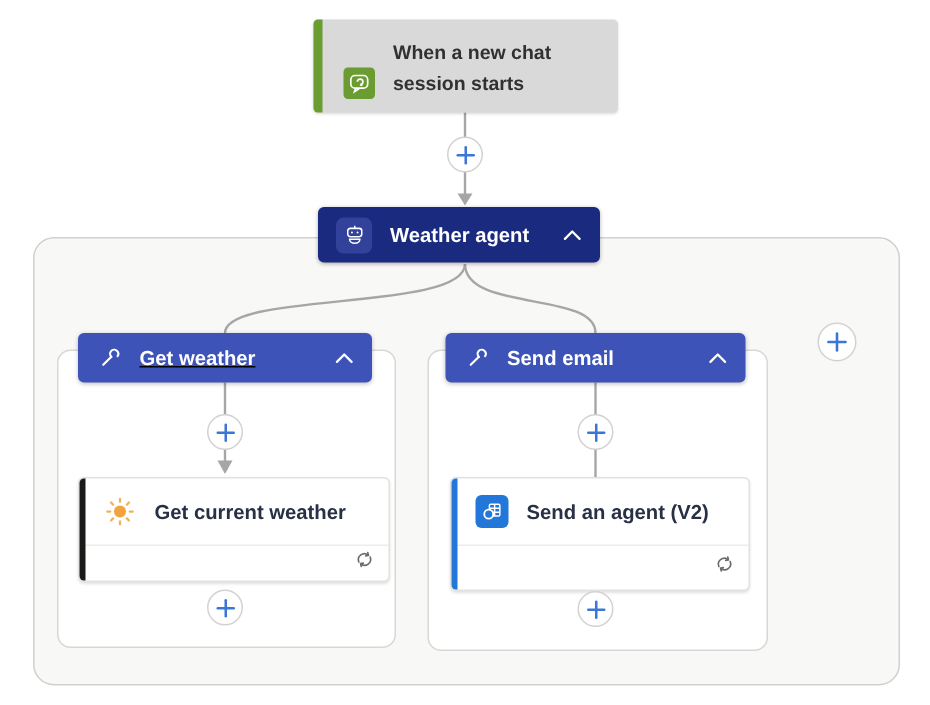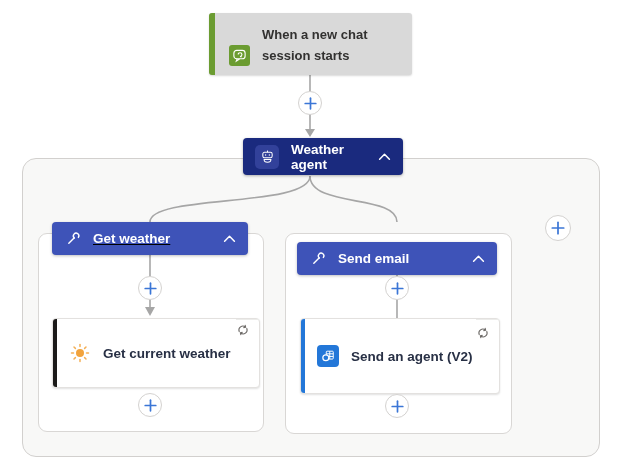--- a/index.html
+++ b/index.html
@@ -32,43 +32,43 @@
   .trigger .inner{display:flex;align-items:flex-end;padding:11px 10px 0 20px;}
   .trigger .tr-icon{
     width:21px;height:21px;border-radius:3px;background:var(--trigger-green);
     display:flex;align-items:center;justify-content:center;flex:none;margin-top:1px;
   }
   .trigger .tr-label{
     margin-left:12px;font-size:13px;font-weight:600;color:#323130;line-height:21px;width:140px;
   }
   
   .agent-node{
-    position:absolute;left:212px;top:138px;width:160px;height:37px;
+    position:absolute;left:212px;top:138px;width:188px;height:37px;
     background:var(--agent-navy);border-radius:4px;z-index:3;cursor:pointer;
-    display:flex;align-items:center;box-shadow:0 1px 3px rgba(0,0,0,.3);margin-left:31px;
+    display:flex;align-items:center;box-shadow:0 1px 3px rgba(0,0,0,.3);
   }
   .agent-node .chip{
     width:24px;height:24px;border-radius:5px;background:var(--agent-chip);
     margin-left:12px;display:flex;align-items:center;justify-content:center;flex:none;
   }
   .agent-node .ag-label{margin-left:12px;flex:1;font-size:13.5px;font-weight:700;color:#fff;}
   .chev{margin-right:12px;flex:none;display:flex;cursor:pointer;}
   
   .tool-head{
     position:absolute;height:33px;background:var(--tool-blue);border-radius:4px;z-index:3;
     display:flex;align-items:center;cursor:pointer;box-shadow:0 1px 3px rgba(0,0,0,.25);
   }
   .tool-a{left:52px;top:222px;width:196px;text-decoration:underline;}
-  .tool-b{left:297px;top:222px;width:200px;margin-top:20px;}
+  .tool-b{left:297px;top:222px;width:200px;}
   .tool-head .t-icon{margin-left:14px;display:flex;flex:none;}
   .tool-head .t-label{margin-left:12px;flex:1;font-size:13.5px;font-weight:700;color:#fff;}
   
   .card{
     position:absolute;background:#fff;border:1px solid #e3e1df;border-radius:4px;z-index:3;
-    display:flex;flex-direction:row;cursor:pointer;box-shadow:0 1px 2px rgba(0,0,0,.12);
+    display:flex;flex-direction:column;cursor:pointer;box-shadow:0 1px 2px rgba(0,0,0,.12);
   }
   .card-a{left:52px;top:318px;width:206px;height:68px;}
   .card-b{left:300px;top:318px;width:198px;height:74px;}
   .card .stripe{position:absolute;left:0;top:0;bottom:0;width:4px;border-radius:3px 0 0 3px;}
   .card-a .stripe{background:var(--card-stripe-dark);}
   .card-b .stripe{background:var(--email-blue);}
   .card .title-row{flex:1;display:flex;align-items:center;padding-left:16px;}
   .card .a-icon{width:22px;height:22px;flex:none;display:flex;align-items:center;justify-content:center;}
   .card-b .a-icon{border-radius:4px;background:var(--email-blue);}
   .card .a-title{margin-left:12px;font-size:13.5px;font-weight:600;color:#283045;white-space:nowrap;}

